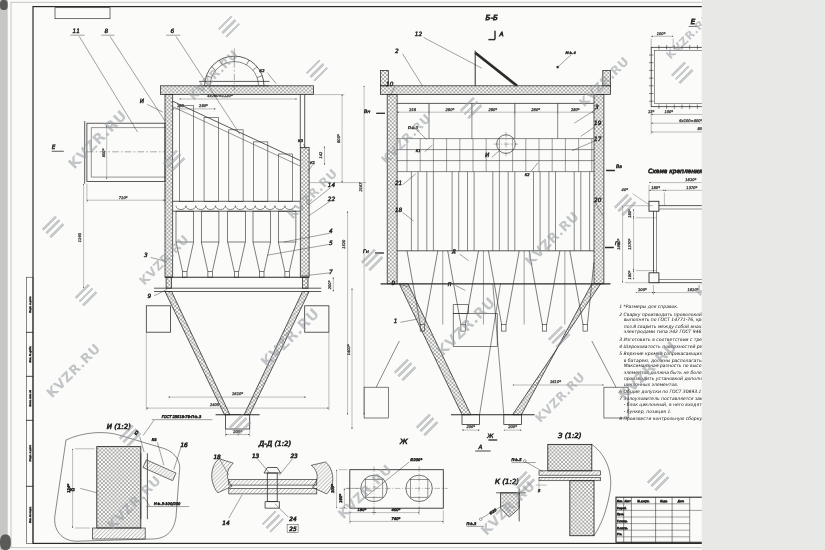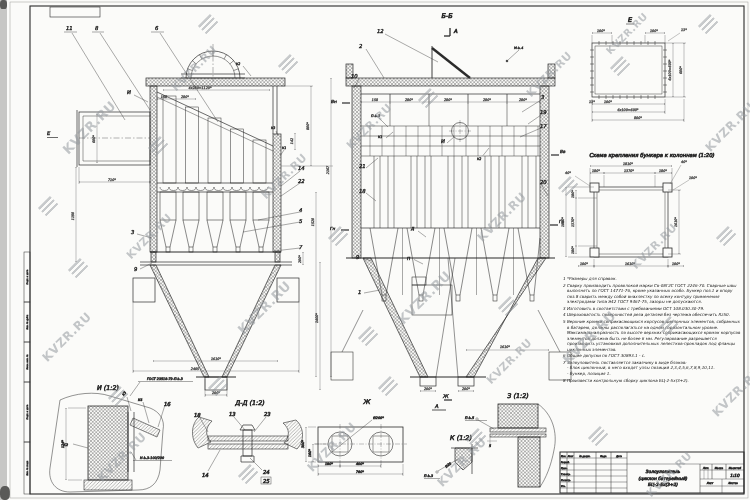--- a/index.html
+++ b/index.html
@@ -1,16 +1,16 @@
 <!DOCTYPE html>
 <html><head>
 <meta charset="utf-8">
 <style>
   html,body{margin:0;padding:0;background:#e8e8e6;}
-  .page{position:relative;width:750px;height:500px;background:#fbfbf9;overflow:hidden;
+  .page{position:relative;width:638px;height:500px;background:#fbfbf9;overflow:hidden;
         font-family:"DejaVu Sans",sans-serif;}
   .edge-left{position:absolute;left:0;top:0;width:7px;height:500px;background:#c7c7c5;}
   .blob{position:absolute;background:#5a5a58;border-radius:40%;}
   svg{position:absolute;left:0;top:0;z-index:1;}
   svg text{font-family:"DejaVu Sans",sans-serif;font-style:italic;fill:#1c1c1c;}
   .t2{font-size:2.2px}.t25{font-size:2.6px}.t3{font-size:3.3px}.t4{font-size:4.3px}
   .t5{font-size:5.3px}.t6{font-size:6.4px}
   .wm-layer{position:absolute;left:0;top:0;width:750px;height:500px;z-index:3;pointer-events:none;}
   .wmt{position:absolute;color:rgba(148,153,158,.55);font-weight:600;letter-spacing:.5px;
        transform:rotate(-45deg);white-space:nowrap;}

